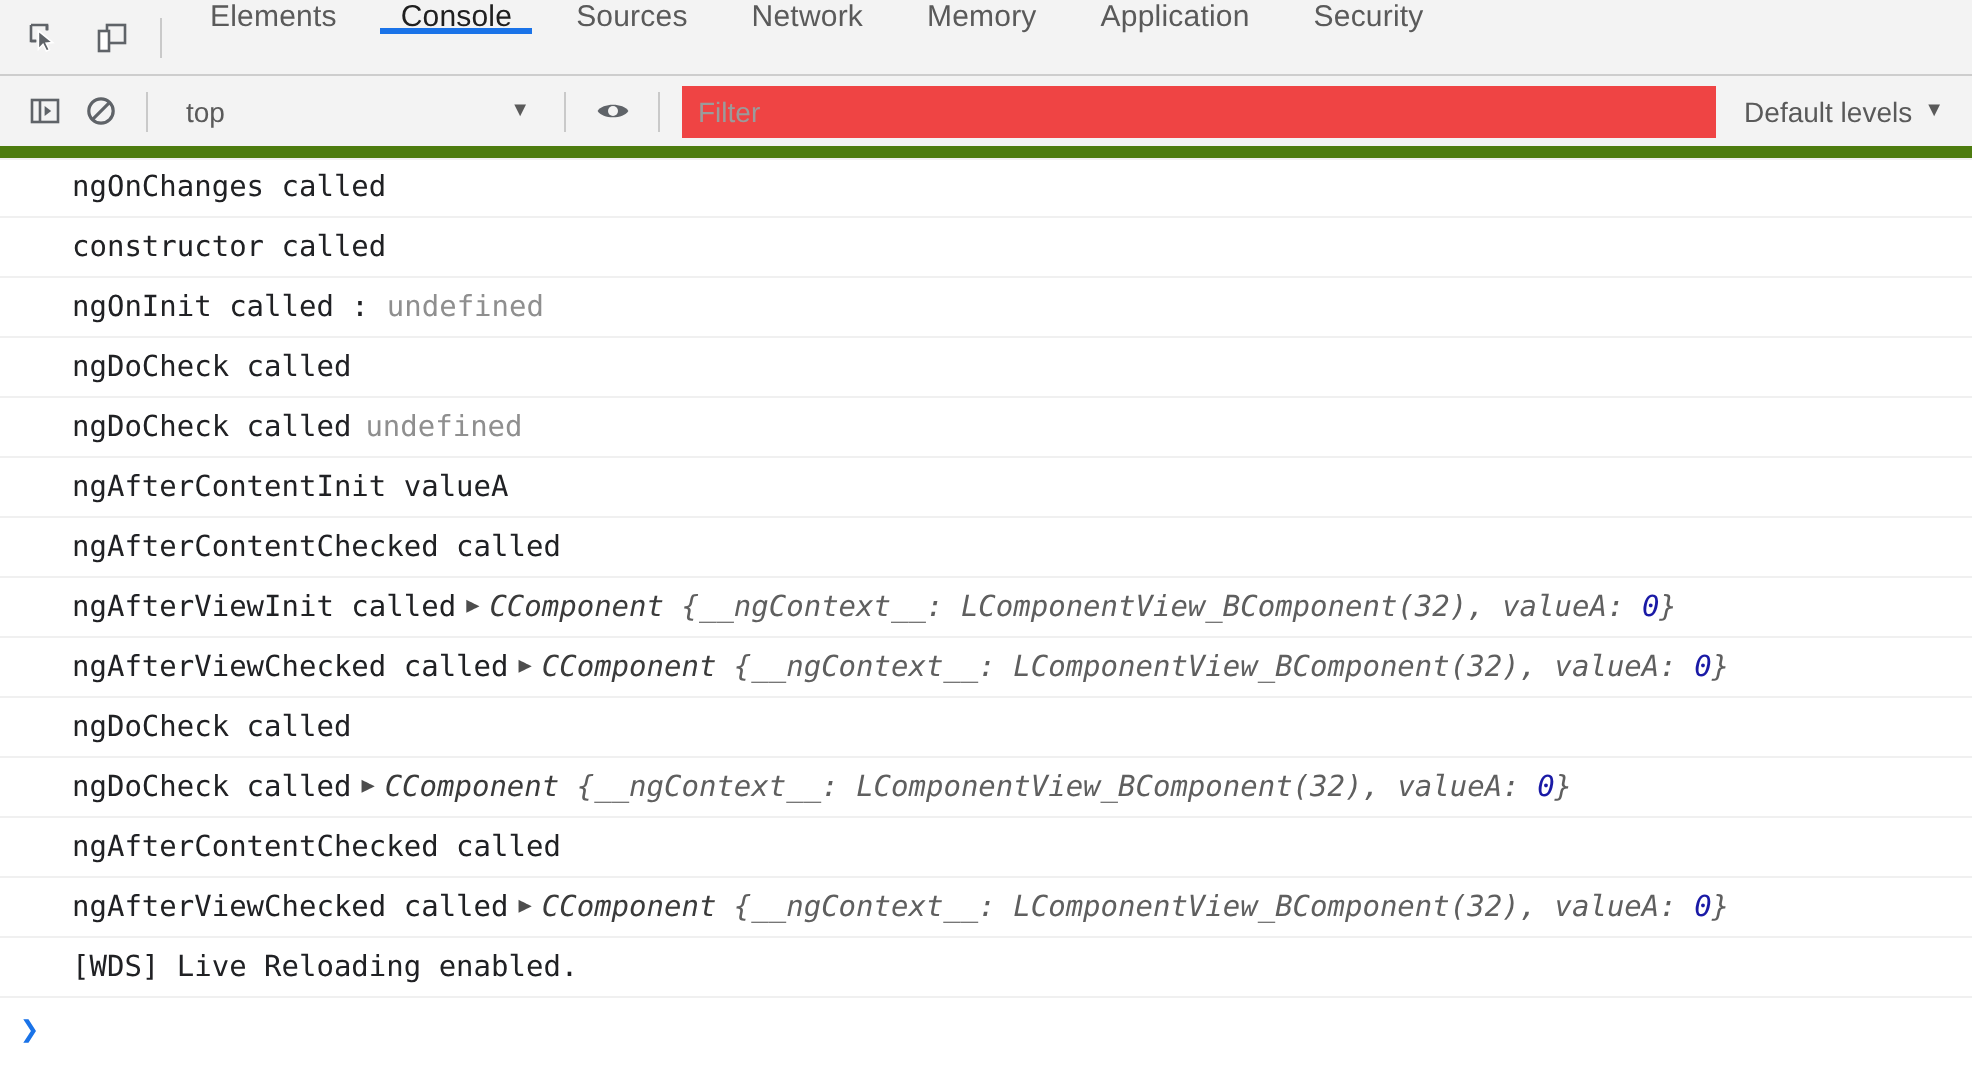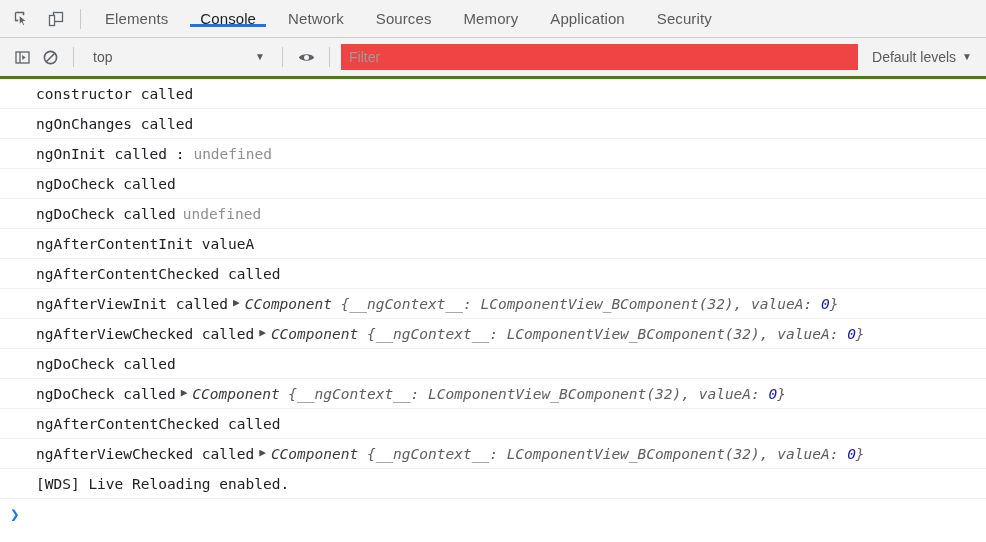--- a/index.html
+++ b/index.html
@@ -43,21 +43,21 @@
   .tb-sep {
     width: 1px;
     background: #c9c9c9;
     margin: 9px 8px 9px 10px;
     align-self: stretch;
     height: 20px;
     margin-top: 9px;
   }
   .tabs {
     display: flex;
-    align-items: center;
+    align-items: flex-start;
     height: 100%;
   }
   .tab {
     display: flex;
     align-items: center;
     padding: 0 16px;
     font-size: 15px;
     color: #5a5a5a;
     cursor: pointer;
     position: relative;
@@ -74,21 +74,21 @@
     bottom: 0;
     height: 3px;
     background: #1a73e8;
   }
 
   
   .filterbar {
     height: 41px;
     min-height: 41px;
     background: #f3f3f3;
-    border-bottom: 3px solid #4d7c0f;
+    border-bottom: 6px solid #4d7c0f;
     display: flex;
     align-items: center;
     padding-left: 8px;
   }
   .fb-iconbtn {
     width: 28px; height: 28px;
     display: flex; align-items: center; justify-content: center;
     cursor: pointer;
     flex: none;
   }
@@ -234,24 +234,24 @@
     </div>
     <div class="tb-sep"></div>
     <div class="tabs">
       <div class="tab">
           <span>Elements</span>
         </div>
       <div class="tab active">
           <span>Console</span>
         </div>
       <div class="tab">
+          <span>Sources</span>
+        </div>
+      <div class="tab">
           <span>Network</span>
-        </div>
-      <div class="tab">
-          <span>Sources</span>
         </div>
       <div class="tab">
           <span>Memory</span>
         </div>
       <div class="tab">
           <span>Application</span>
         </div>
       <div class="tab">
           <span>Security</span>
         </div>
@@ -288,24 +288,24 @@
     <input class="filter-input" type="text" value="" placeholder="Filter" style="">
     <div class="levels">
       <span>Default levels</span>
       <span class="caret">▼</span>
     </div>
   </div>
 
   <div class="console-body">
     <div id="rows">
         <div class="log-row">
+          <span class="msg">ngOnChanges called</span>
+        </div>
+        <div class="log-row">
           <span class="msg">constructor called</span>
-        </div>
-        <div class="log-row">
-          <span class="msg">ngOnChanges called</span>
         </div>
         <div class="log-row">
           <span class="msg">ngOnInit called :</span>
           <span class="gap"></span>
           <span class="undef">undefined</span>
         </div>
         <div class="log-row">
           <span class="msg">ngDoCheck called</span>
         </div>
         <div class="log-row">

